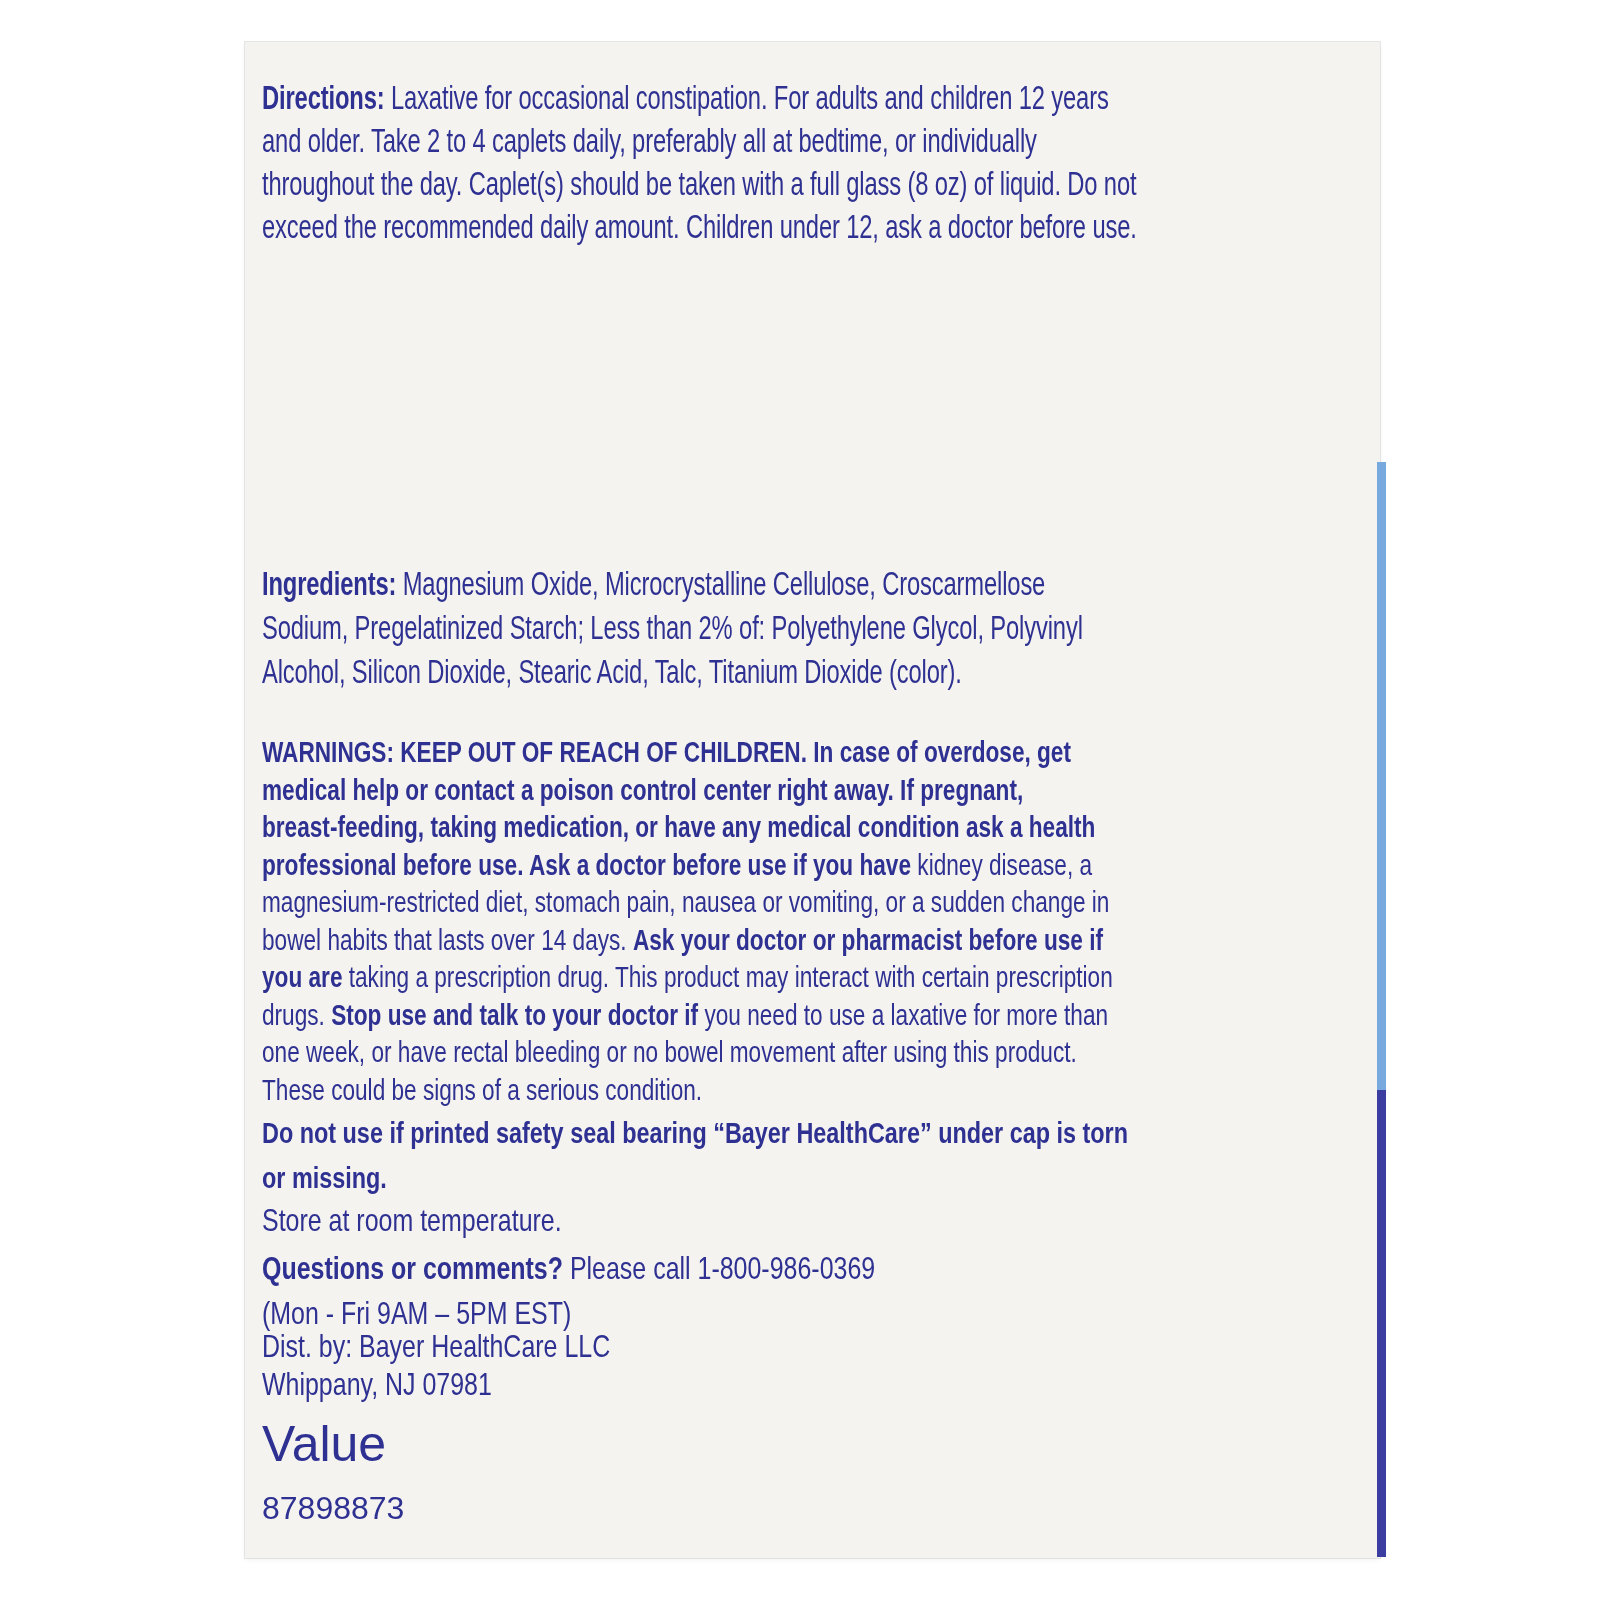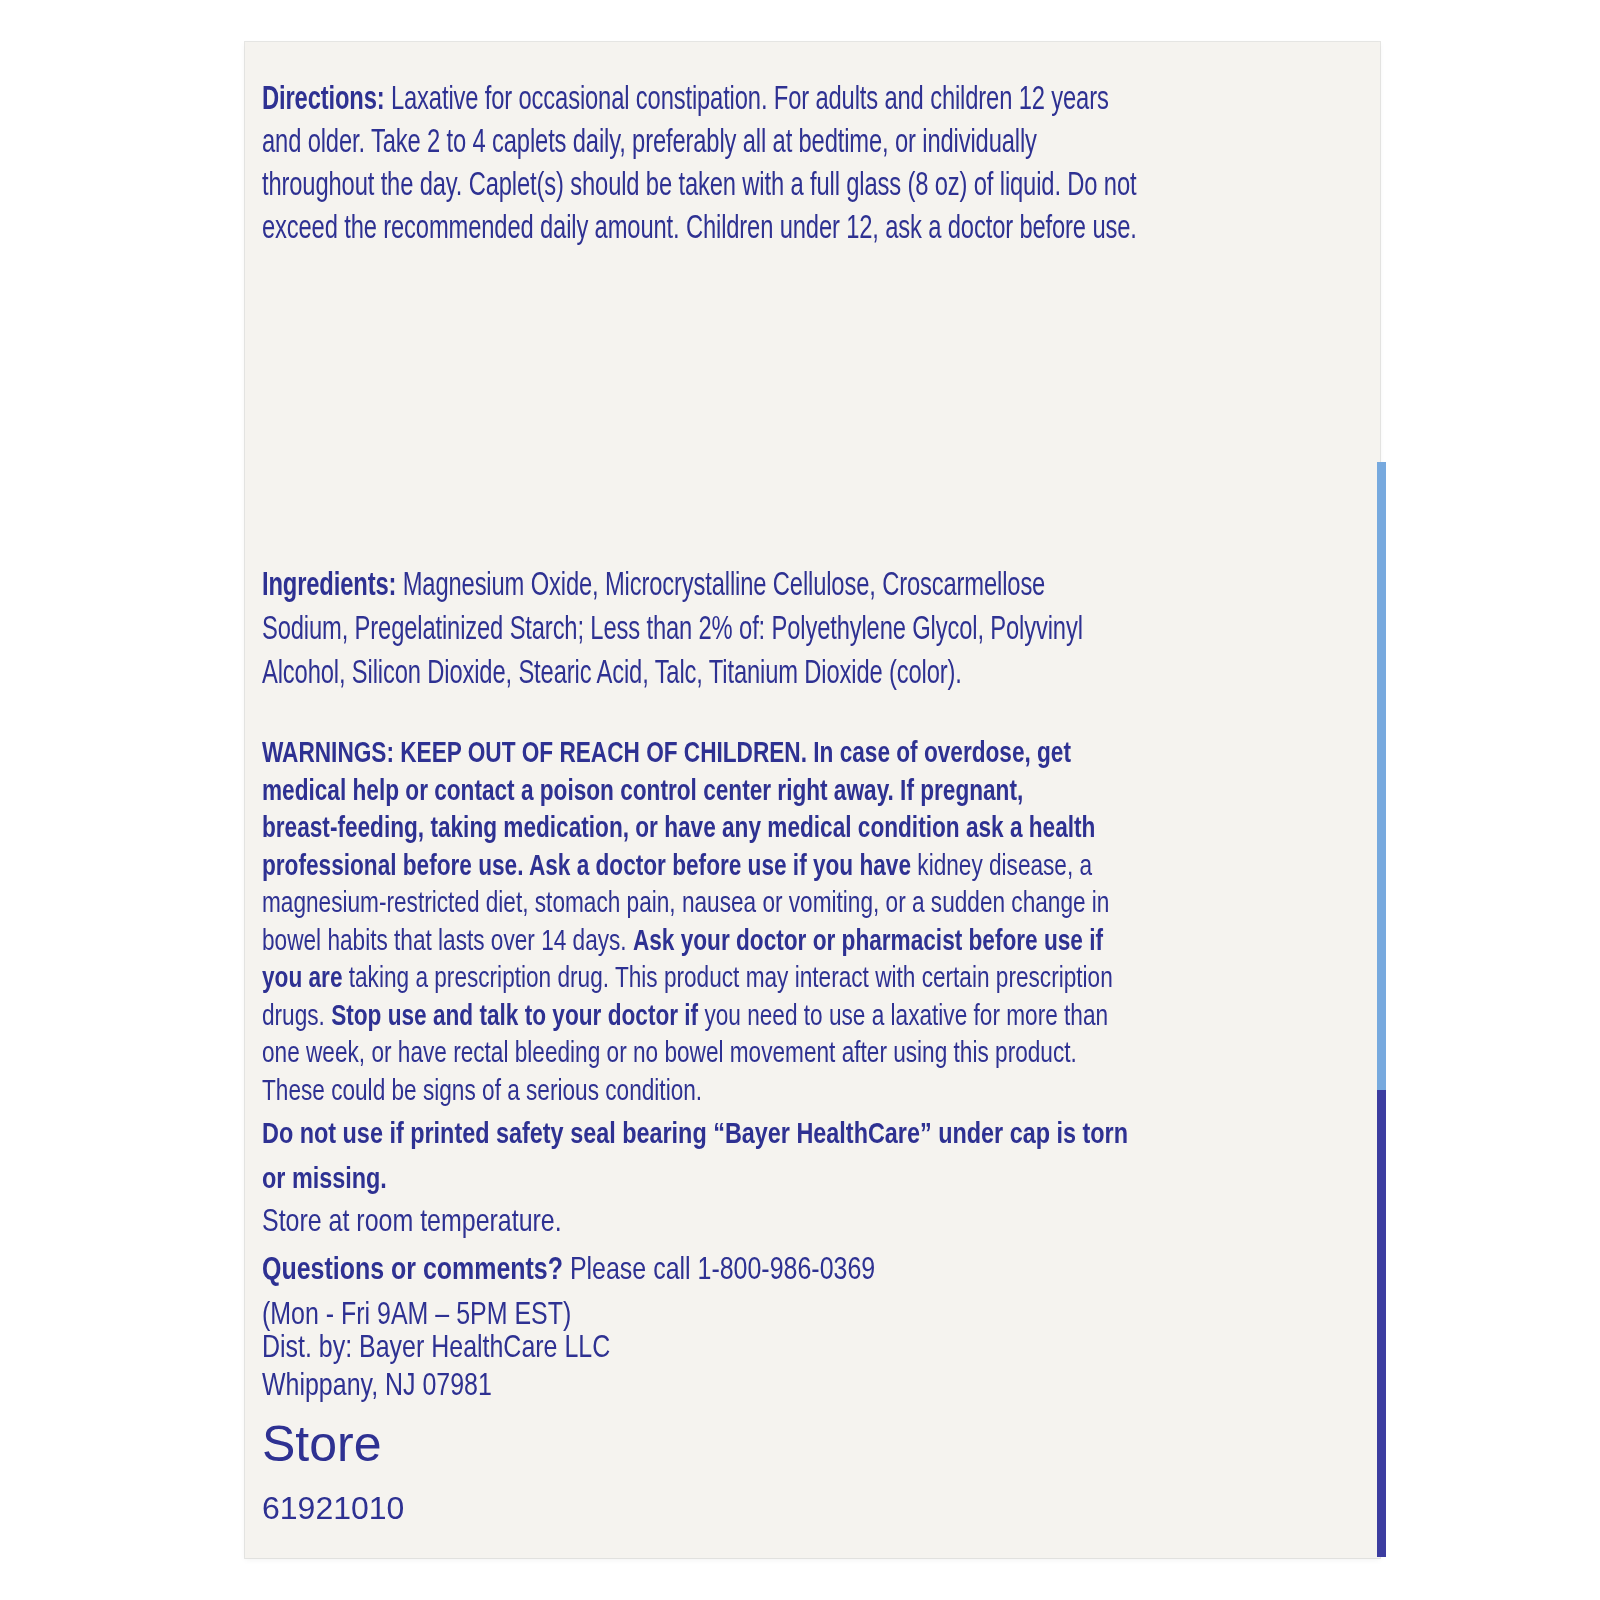--- a/index.html
+++ b/index.html
@@ -79,22 +79,22 @@
 or missing.</div>
 
     <div class="para storage cond78">Store at room temperature.</div>
 
     <div class="para questions cond78"><span class="b">Questions or comments?</span><span> Please call 1-800-986-0369
 (Mon - Fri 9AM – 5PM EST)</span></div>
 
     <div class="para dist cond78">Dist. by: Bayer HealthCare LLC
 Whippany, NJ 07981</div>
 
-    <div class="brand">Store</div>
+    <div class="brand">Value</div>
 
-    <div class="code">61921010</div>
+    <div class="code">87898873</div>
 
   </div>
 
   <div class="strip strip-light"></div>
   <div class="strip strip-dark"></div>
 
 </div>
 
 </body></html>

